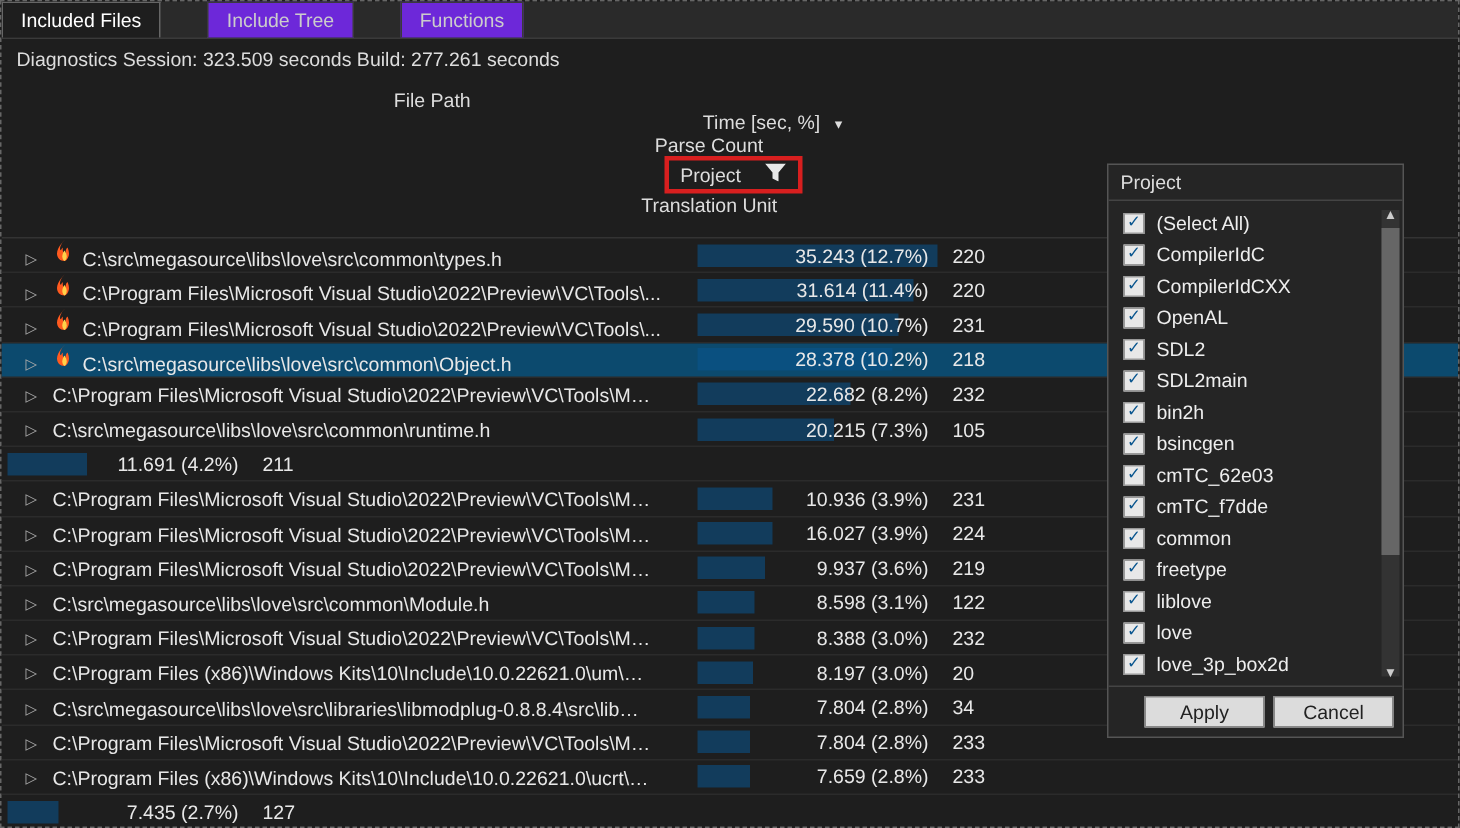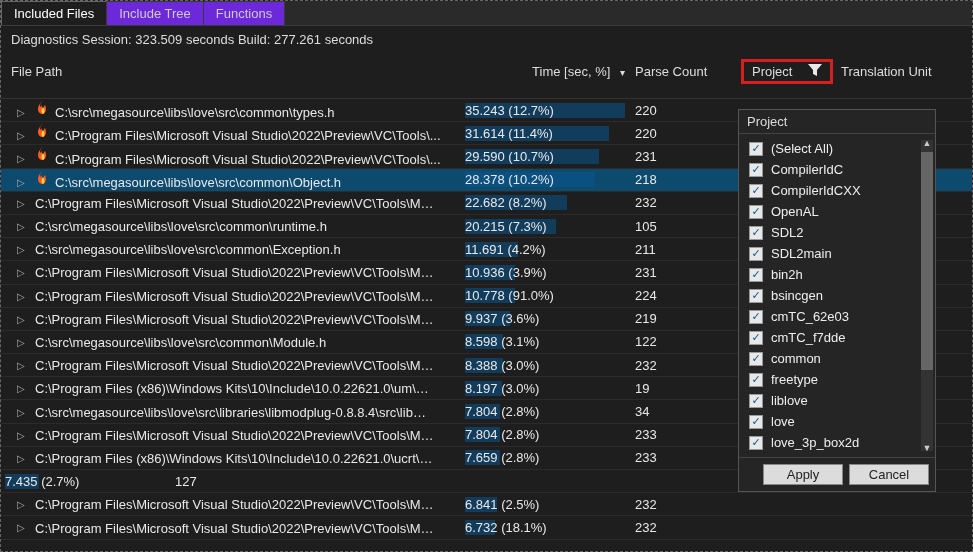--- a/index.html
+++ b/index.html
@@ -11,20 +11,21 @@
     width: 973px;
     height: 552px;
     overflow: hidden;
     position: relative;
     border: 1px dashed #666;
   }
   .tabs {
     display: flex;
     border-bottom: 1px solid #3a3a3a;
     background: #2a2a2a;
+    gap: 32px;
   }
   .tab {
     padding: 4px 12px;
     border: 1px solid #3a3a3a;
     border-bottom: none;
     margin-right: -1px;
     color: #ccc;
     cursor: pointer;
     background: #6d28d9;
   }
@@ -42,20 +43,21 @@
   }
   .grid {
     width: 100%;
   }
   .header-row {
     display: flex;
     padding: 6px 4px 14px 4px;
     color: #ddd;
     border-bottom: 1px solid #333;
     align-items: center;
+    flex-direction: column;
   }
   .col-path   { width: 460px; padding-left: 6px; }
   .col-time   { width: 170px; text-align: right; padding-right: 10px; position: relative;}
   .col-parse  { width: 100px; text-align: left; padding-right: 4px; }
   .col-project{ width: 100px; padding-left: 6px; position: relative;}
   .col-tu     { width: 130px; padding-left: 6px; }
   .sort-arrow {
     display:inline-block;
     margin-left:6px;
     font-size:10px;
@@ -96,21 +98,21 @@
     white-space: nowrap;
     overflow: hidden;
     text-overflow: ellipsis;
     display: inline-block;
     max-width: 400px;
     vertical-align: middle;
   }
   .time-cell {
     position: relative;
     display: inline-block;
-    text-align: left;
+    text-align: right;
     width: 100%;
   }
   .time-bar {
     position: absolute;
     left: 0; top: 0; bottom: 0;
     background: #0a568f;
     opacity: 0.55;
     z-index: 0;
   }
   .time-label {
@@ -275,36 +277,35 @@
       <div class="col-tu"></div>
     </div>
     <div class="row">
       <div class="col-path"><span class="expander">▷</span><span class="path-text">C:\src\megasource\libs\love\src\common\runtime.h</span></div>
       <div class="col-time"><span class="time-cell"><span class="time-bar" style="width:57%"></span><span class="time-label">20.215 (7.3%)</span></span></div>
       <div class="col-parse">105</div>
       <div class="col-project"></div>
       <div class="col-tu"></div>
     </div>
     <div class="row">
-      <div class="col-path"><span class="expander">▷</span><span class="path-text">C:\src\megasource\libs\love\src\common\Exception.h</span></div>
       <div class="col-time"><span class="time-cell"><span class="time-bar" style="width:33%"></span><span class="time-label">11.691 (4.2%)</span></span></div>
       <div class="col-parse">211</div>
       <div class="col-project"></div>
       <div class="col-tu"></div>
     </div>
     <div class="row">
       <div class="col-path"><span class="expander">▷</span><span class="path-text">C:\Program Files\Microsoft Visual Studio\2022\Preview\VC\Tools\MS...</span></div>
       <div class="col-time"><span class="time-cell"><span class="time-bar" style="width:31%"></span><span class="time-label">10.936 (3.9%)</span></span></div>
       <div class="col-parse">231</div>
       <div class="col-project"></div>
       <div class="col-tu"></div>
     </div>
     <div class="row">
       <div class="col-path"><span class="expander">▷</span><span class="path-text">C:\Program Files\Microsoft Visual Studio\2022\Preview\VC\Tools\MS...</span></div>
-      <div class="col-time"><span class="time-cell"><span class="time-bar" style="width:31%"></span><span class="time-label">10.778 (91.0%)</span></span></div>
+      <div class="col-time"><span class="time-cell"><span class="time-bar" style="width:31%"></span><span class="time-label">16.027 (3.9%)</span></span></div>
       <div class="col-parse">224</div>
       <div class="col-project"></div>
       <div class="col-tu"></div>
     </div>
     <div class="row">
       <div class="col-path"><span class="expander">▷</span><span class="path-text">C:\Program Files\Microsoft Visual Studio\2022\Preview\VC\Tools\MS...</span></div>
       <div class="col-time"><span class="time-cell"><span class="time-bar" style="width:28%"></span><span class="time-label">9.937 (3.6%)</span></span></div>
       <div class="col-parse">219</div>
       <div class="col-project"></div>
       <div class="col-tu"></div>
@@ -319,21 +320,21 @@
     <div class="row">
       <div class="col-path"><span class="expander">▷</span><span class="path-text">C:\Program Files\Microsoft Visual Studio\2022\Preview\VC\Tools\MS...</span></div>
       <div class="col-time"><span class="time-cell"><span class="time-bar" style="width:24%"></span><span class="time-label">8.388 (3.0%)</span></span></div>
       <div class="col-parse">232</div>
       <div class="col-project"></div>
       <div class="col-tu"></div>
     </div>
     <div class="row">
       <div class="col-path"><span class="expander">▷</span><span class="path-text">C:\Program Files (x86)\Windows Kits\10\Include\10.0.22621.0\um\wi...</span></div>
       <div class="col-time"><span class="time-cell"><span class="time-bar" style="width:23%"></span><span class="time-label">8.197 (3.0%)</span></span></div>
-      <div class="col-parse">19</div>
+      <div class="col-parse">20</div>
       <div class="col-project"></div>
       <div class="col-tu"></div>
     </div>
     <div class="row">
       <div class="col-path"><span class="expander">▷</span><span class="path-text">C:\src\megasource\libs\love\src\libraries\libmodplug-0.8.8.4\src\libmodplug\stdafx.h</span></div>
       <div class="col-time"><span class="time-cell"><span class="time-bar" style="width:22%"></span><span class="time-label">7.804 (2.8%)</span></span></div>
       <div class="col-parse">34</div>
       <div class="col-project"></div>
       <div class="col-tu"></div>
     </div>

